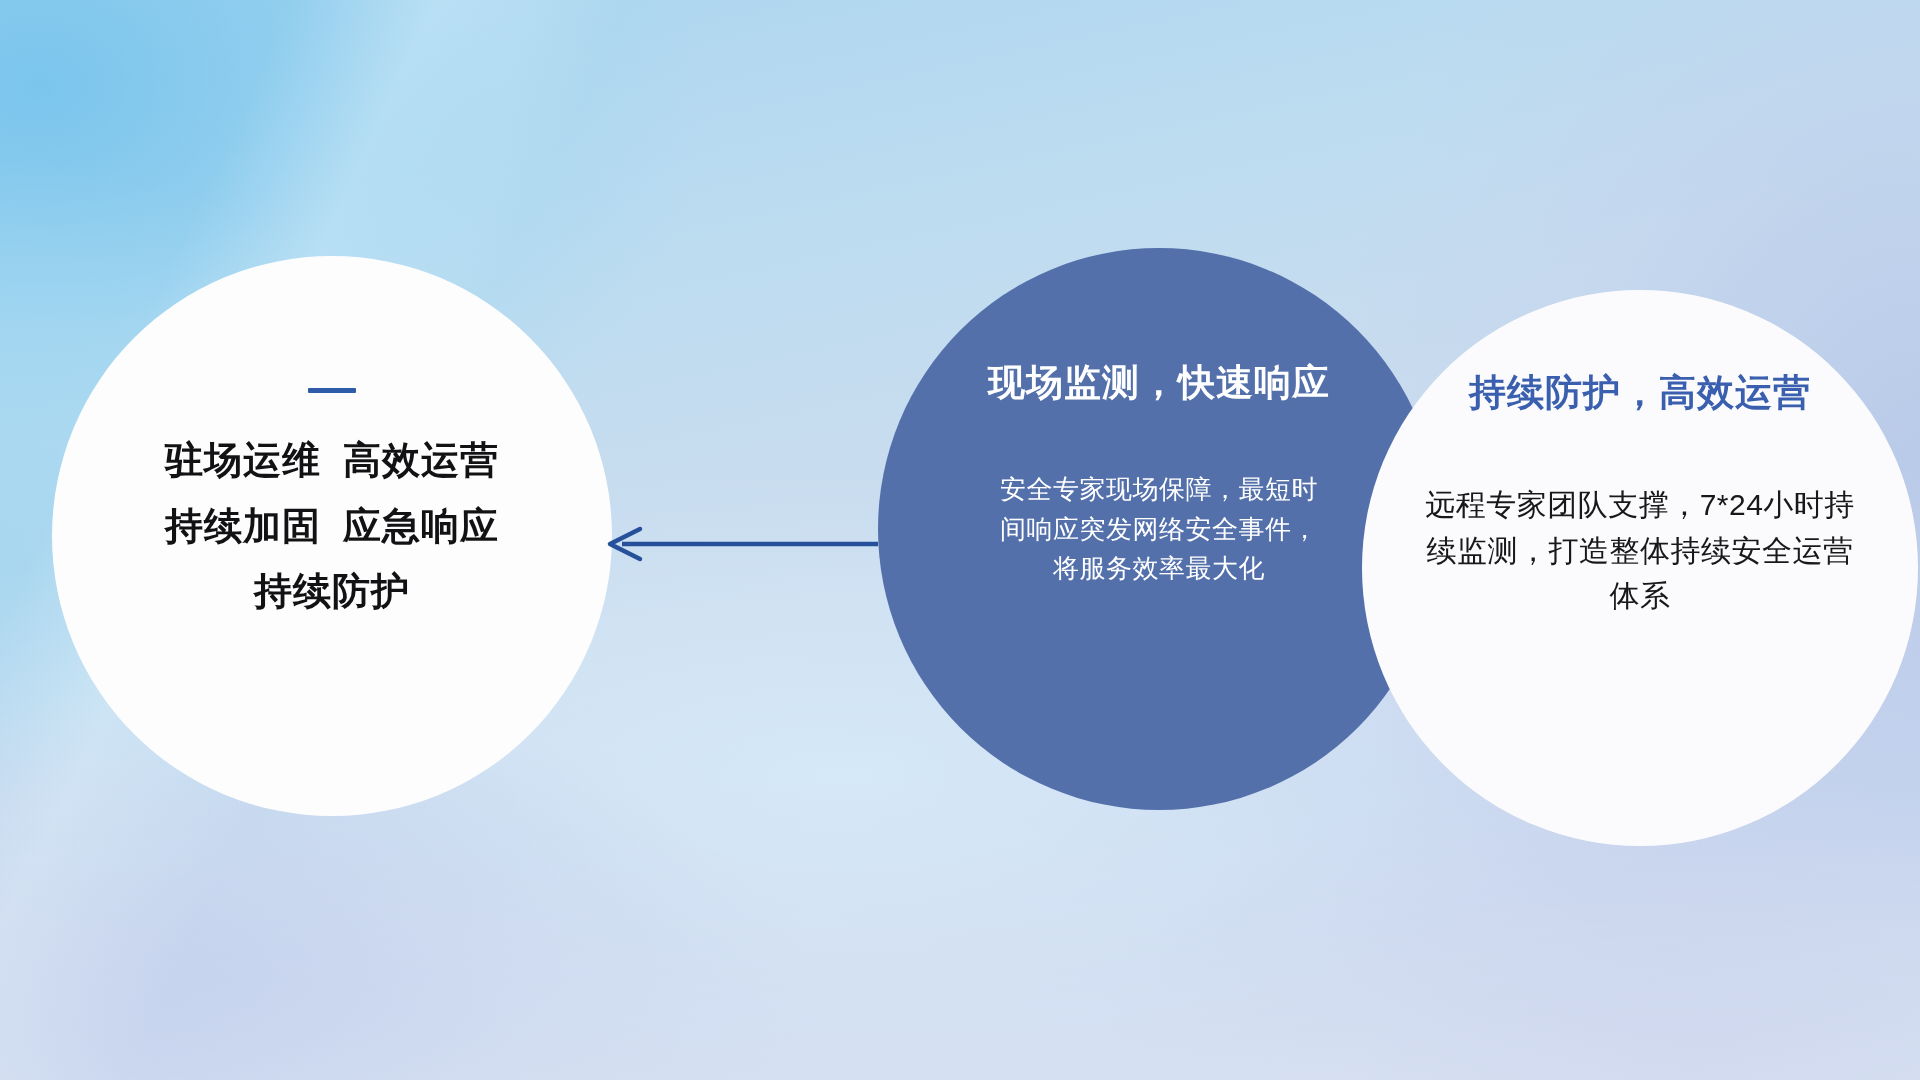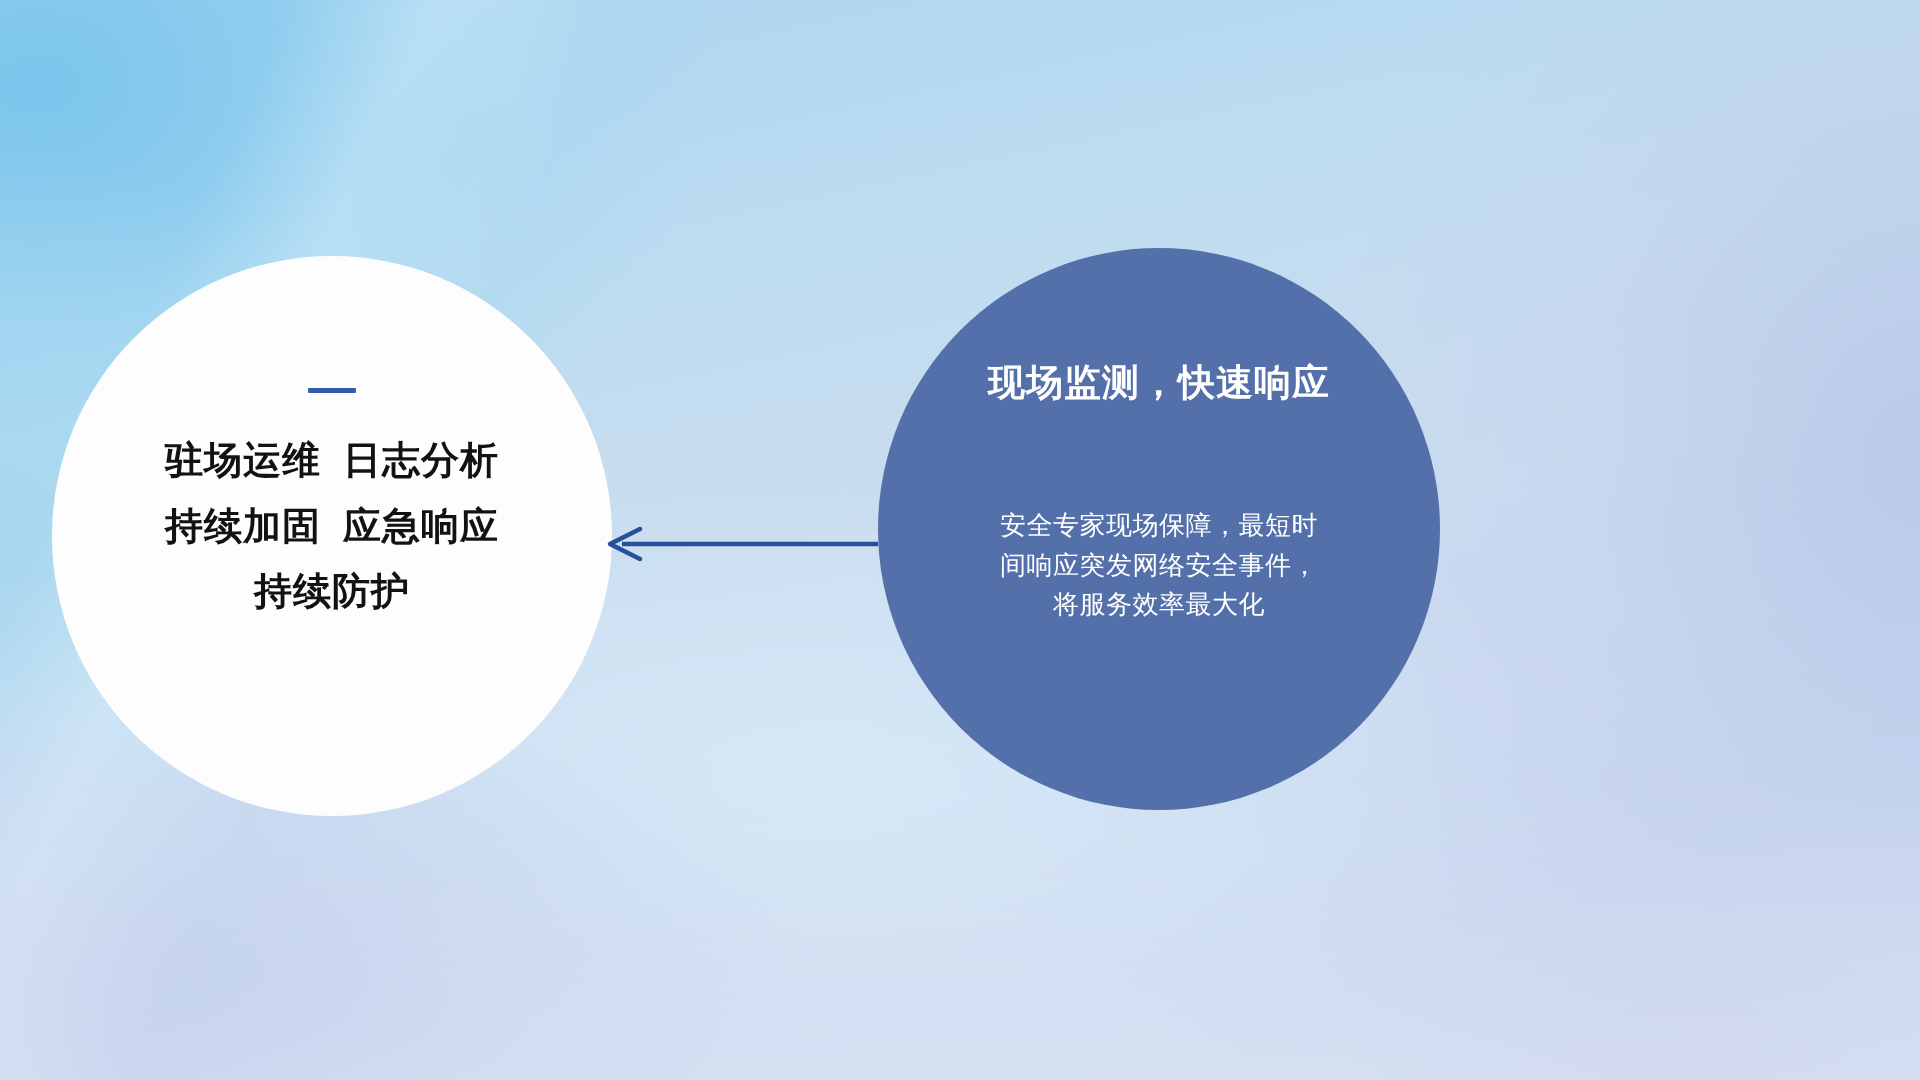--- a/index.html
+++ b/index.html
@@ -151,21 +151,20 @@
   }
   .kw-row.single { justify-content:center; }
 
   
   .center-inner {
     margin-top:110px;
     width:100%;
     display:flex;
     flex-direction:column;
     align-items:center;
-    gap:36px;
   }
   .title-center {
     font-size:37px;
     font-weight:bold;
     color:#ffffff;
     letter-spacing:1px;
     white-space:nowrap;
     margin-bottom:62px;
   }
   .body-center {
@@ -233,35 +232,41 @@
     </div>
   </div>
 
   <div class="circle" id="circle-left">
     <div class="left-inner">
       <div class="accent-dash"></div>
       <div class="kw-rows">
 
         <div class="kw-row">
           <span>驻场运维</span>
-          <span>日志分析</span>
+          <span>高效运营</span>
         </div>
 
         <div class="kw-row">
           <span>持续加固</span>
           <span>应急响应</span>
         </div>
 
         <div class="kw-row single">
           <span>持续防护</span>
         </div>
 
       </div>
     </div>
   </div>
 
+  <div class="circle" id="circle-right">
+    <div class="right-inner">
+      <div class="title-right">持续防护，高效运营</div>
+      <div class="body-right">远程专家团队支撑，7*24小时持续监测，打造整体持续安全运营体系</div>
+    </div>
+  </div>
 
   <svg id="flow-arrow" viewBox="0 0 280 48">
     <line x1="278" y1="24" x2="22" y2="24" stroke="#27509b" stroke-width="4.5" stroke-linecap="butt"></line>
     <polyline points="40,9 10,24 40,39" fill="none" stroke="#27509b" stroke-width="4.5" stroke-linecap="round" stroke-linejoin="round"></polyline>
   </svg>
 
 </div>
 
 </body></html>

